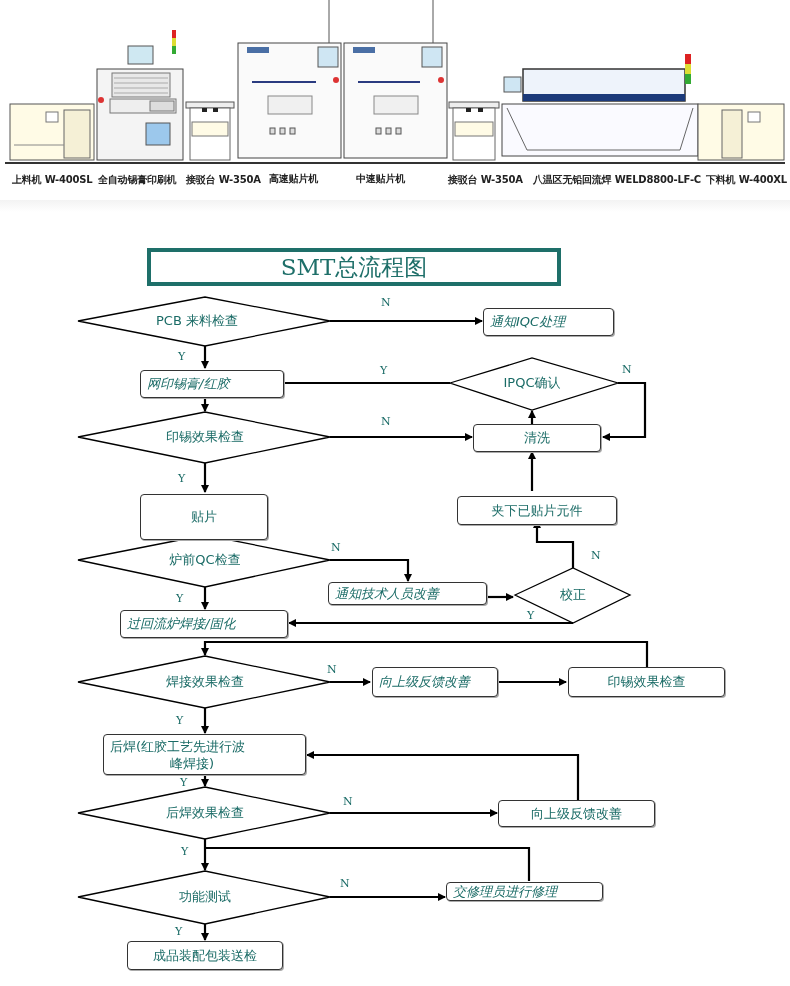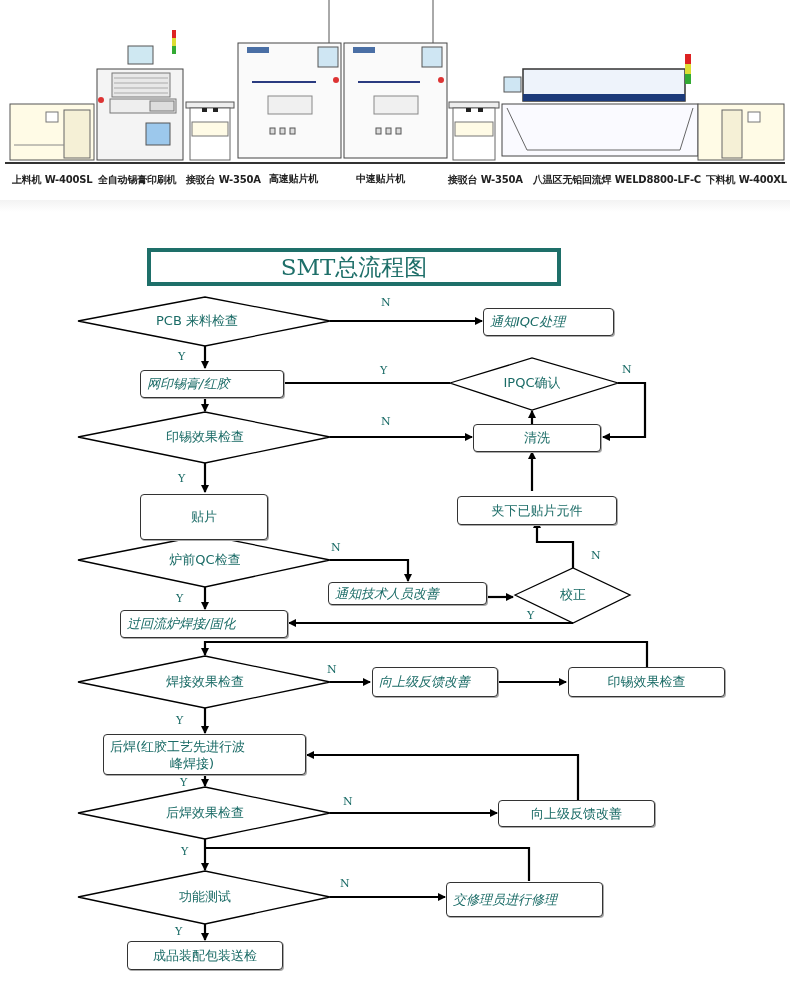--- a/index.html
+++ b/index.html
@@ -213,21 +213,21 @@
 <div class="node c" style="left:568px;top:667px;width:157px;height:30px">
     <span>印锡效果检查</span>
   </div>
 <div class="node" style="left:103px;top:734px;width:203px;height:41px;flex-direction:column;align-items:flex-start;justify-content:center;padding-left:6px;line-height:17px">
   <span>后焊(红胶工艺先进行波</span>
   <span style="padding-left:60px">峰焊接)</span>
 </div>
 <div class="node c" style="left:498px;top:800px;width:157px;height:27px">
     <span>向上级反馈改善</span>
   </div>
-<div class="node l" style="left:446px;top:882px;width:157px;height:35px">
+<div class="node l" style="left:446px;top:882px;width:157px;height:19px">
     <span>交修理员进行修理</span>
   </div>
 <div class="node c" style="left:127px;top:941px;width:156px;height:29px">
     <span>成品装配包装送检</span>
   </div>
 
 <span class="yn" style="left:381px;top:296px">N</span>
 <span class="yn" style="left:178px;top:350px">Y</span>
 <span class="yn" style="left:380px;top:364px">Y</span>
 <span class="yn" style="left:622px;top:363px">N</span>

